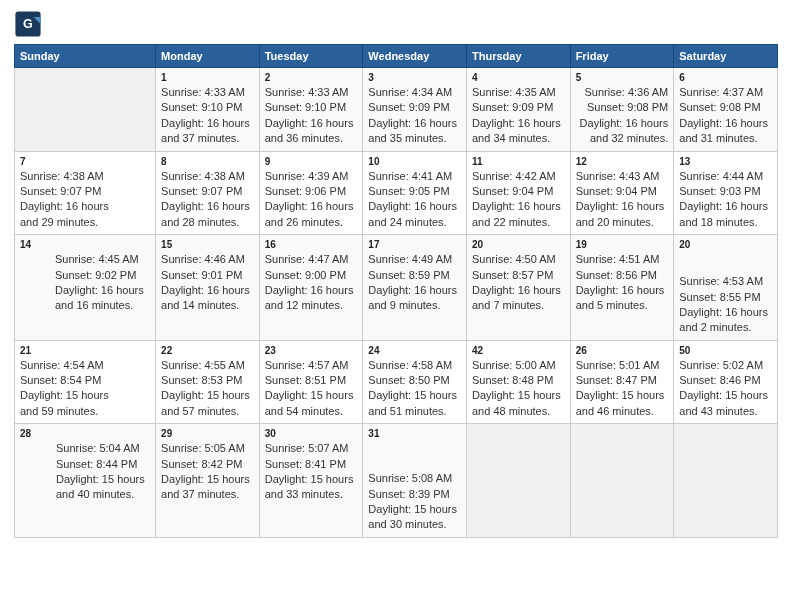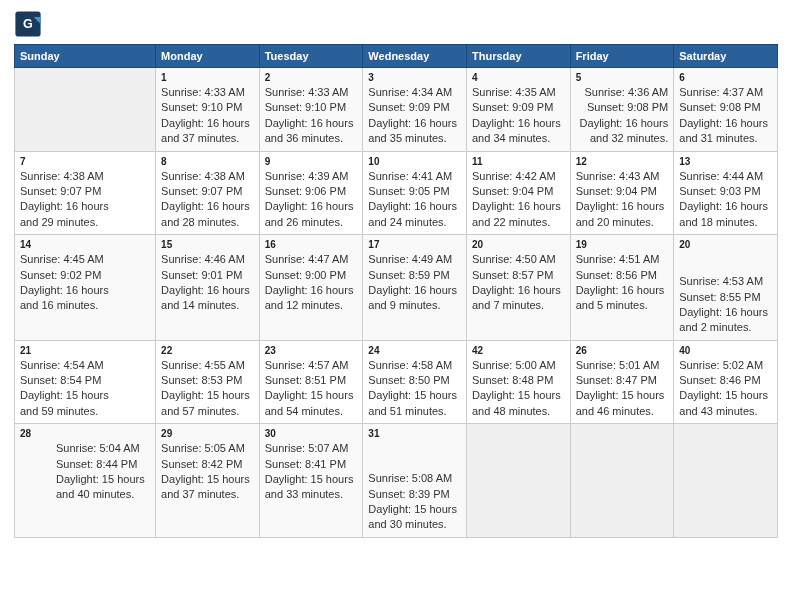--- a/index.html
+++ b/index.html
@@ -215,21 +215,21 @@
             <span class="day-num">13</span>
             <div class="day-info" style="white-space: pre-line;">Sunrise: 4:44 AM
 Sunset: 9:03 PM
 Daylight: 16 hours
 and 18 minutes.</div>
           </td>
         </tr>
         <tr>
           <td>
             <span class="day-num">14</span>
-            <div class="day-info" style="white-space: pre-line;">Sunrise: 4:45 AM
+            <div class="day-info" style="white-space: pre-line; margin-left: 35px;">Sunrise: 4:45 AM
 Sunset: 9:02 PM
 Daylight: 16 hours
 and 16 minutes.</div>
           </td>
           <td>
             <span class="day-num">15</span>
             <div class="day-info" style="white-space: pre-line;">Sunrise: 4:46 AM
 Sunset: 9:01 PM
 Daylight: 16 hours
 and 14 minutes.</div>
@@ -307,21 +307,21 @@
 and 48 minutes.</div>
           </td>
           <td>
             <span class="day-num">26</span>
             <div class="day-info" style="white-space: pre-line;">Sunrise: 5:01 AM
 Sunset: 8:47 PM
 Daylight: 15 hours
 and 46 minutes.</div>
           </td>
           <td>
-            <span class="day-num">40</span>
+            <span class="day-num">50</span>
             <div class="day-info" style="white-space: pre-line;">Sunrise: 5:02 AM
 Sunset: 8:46 PM
 Daylight: 15 hours
 and 43 minutes.</div>
           </td>
         </tr>
         <tr>
           <td>
             <span class="day-num">28</span>
             <div class="day-info" style="white-space: pre-line; margin-left: 36px;">Sunrise: 5:04 AM

